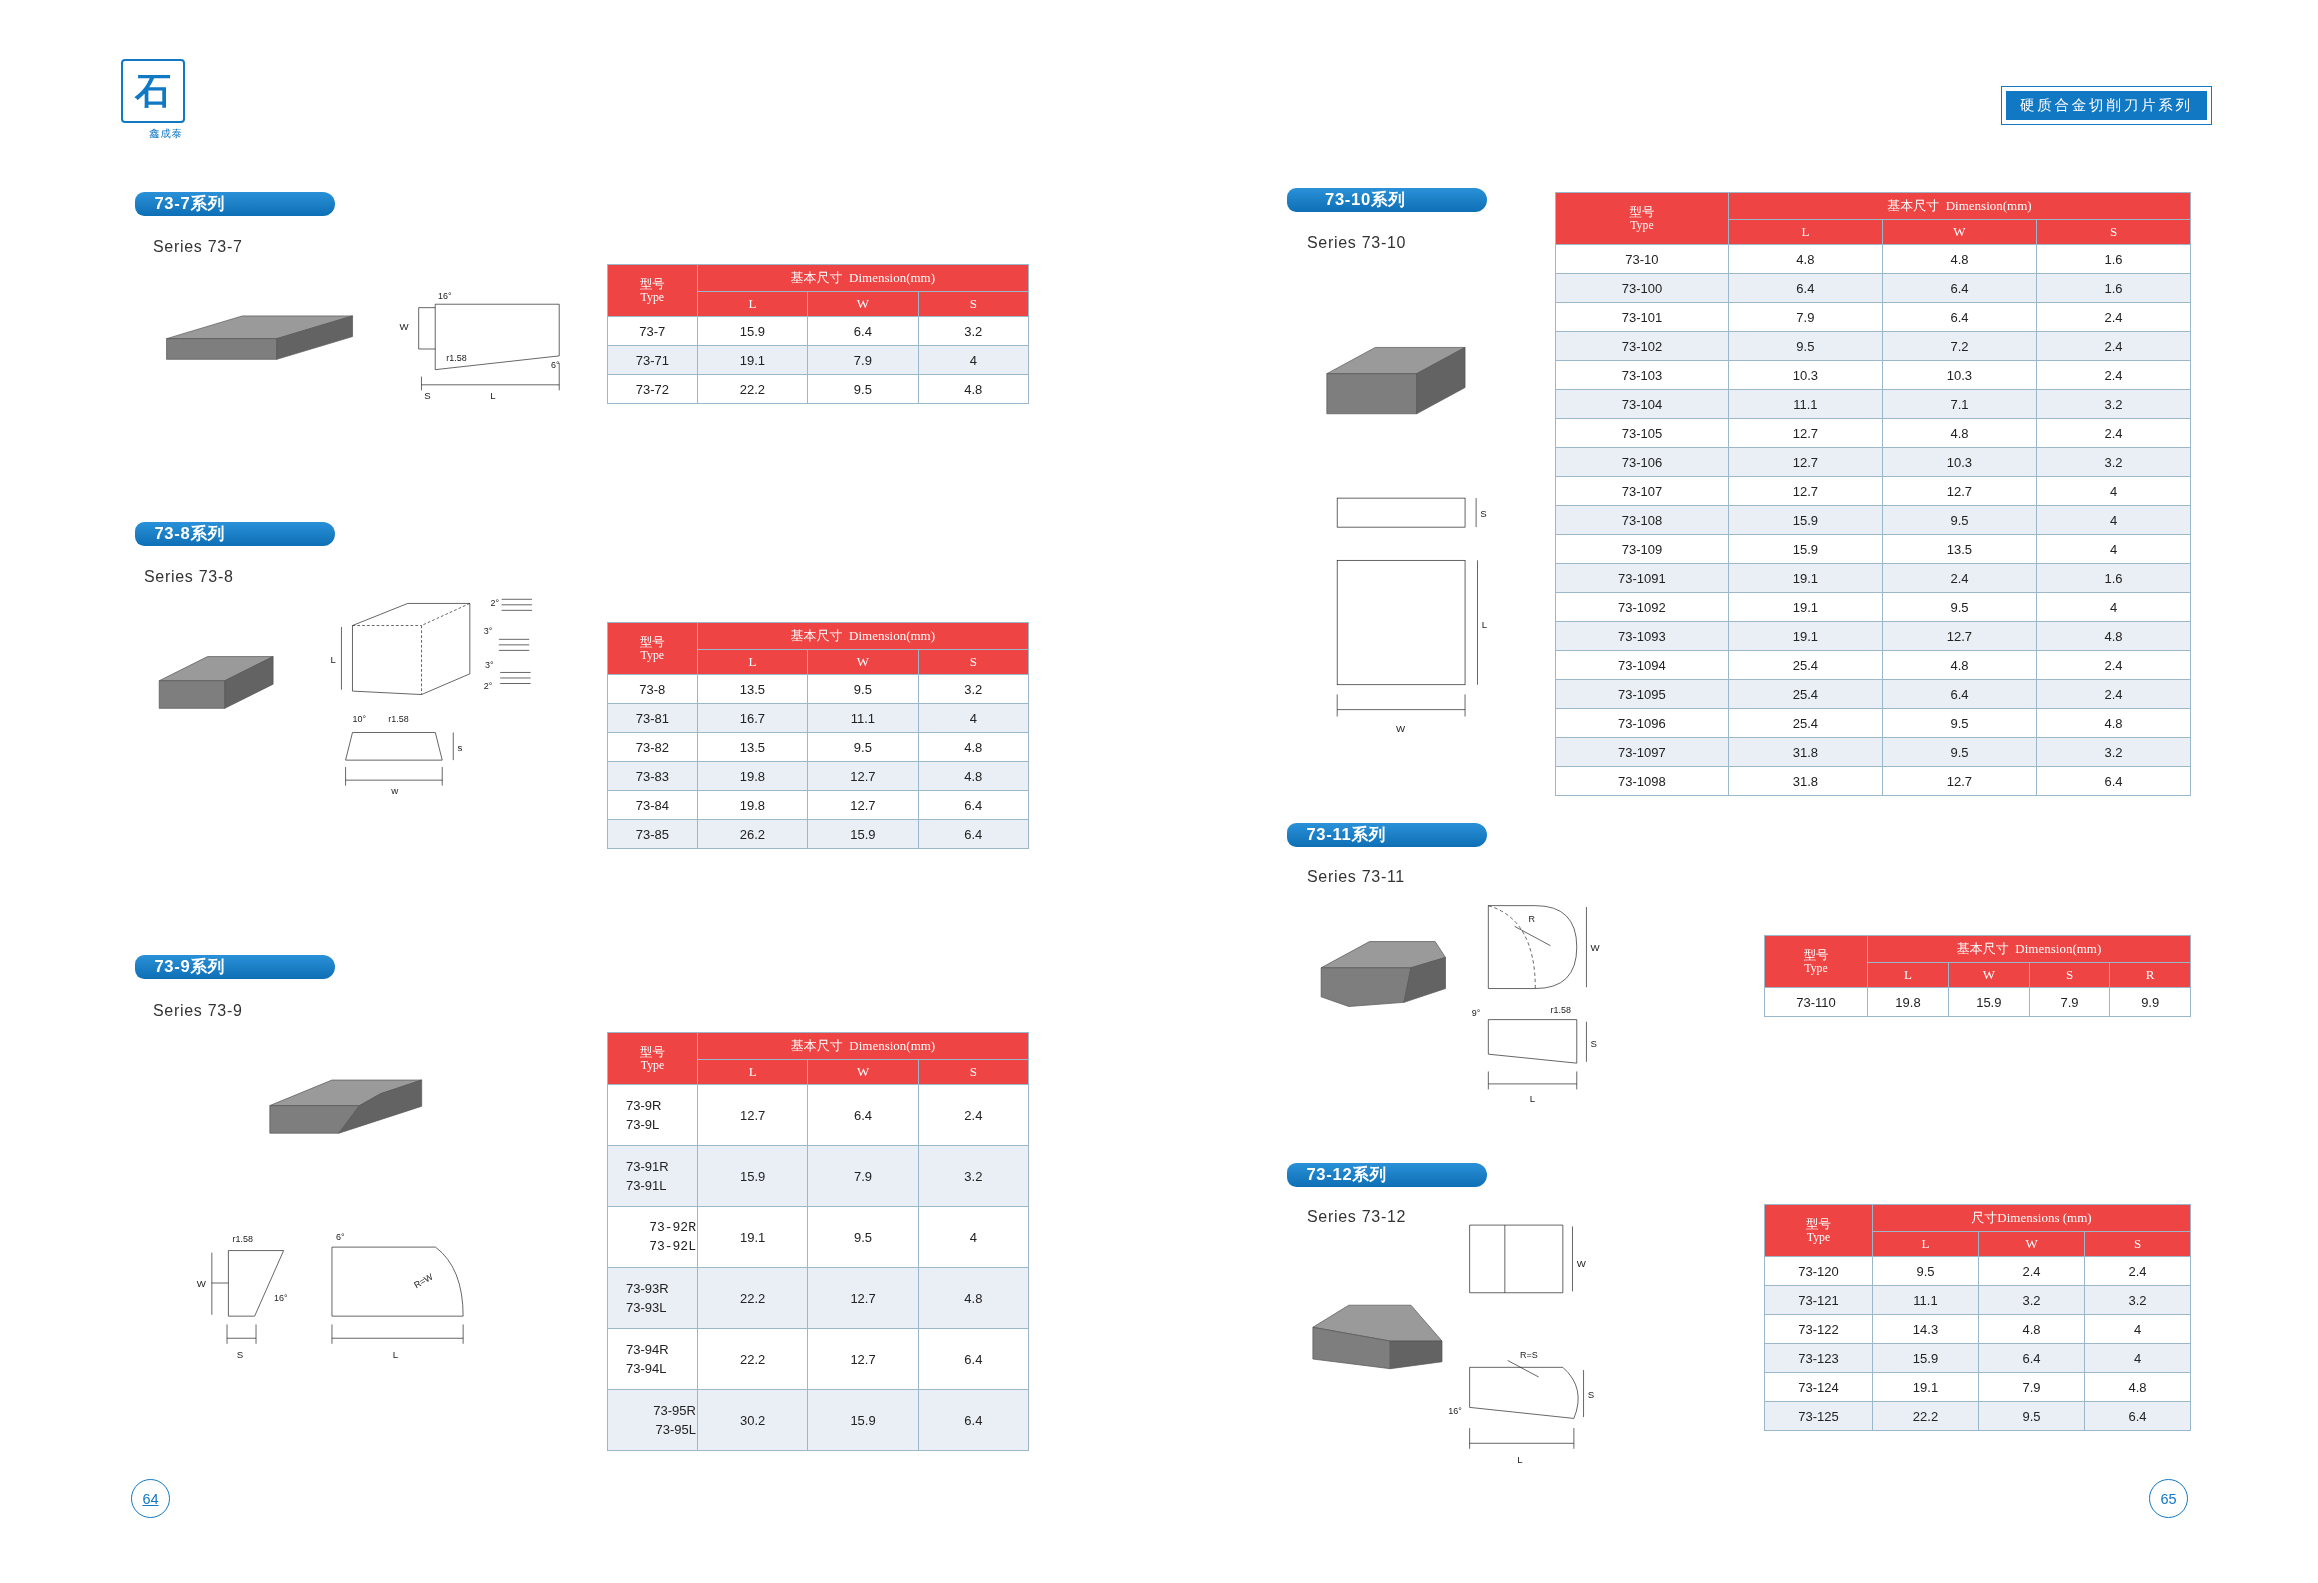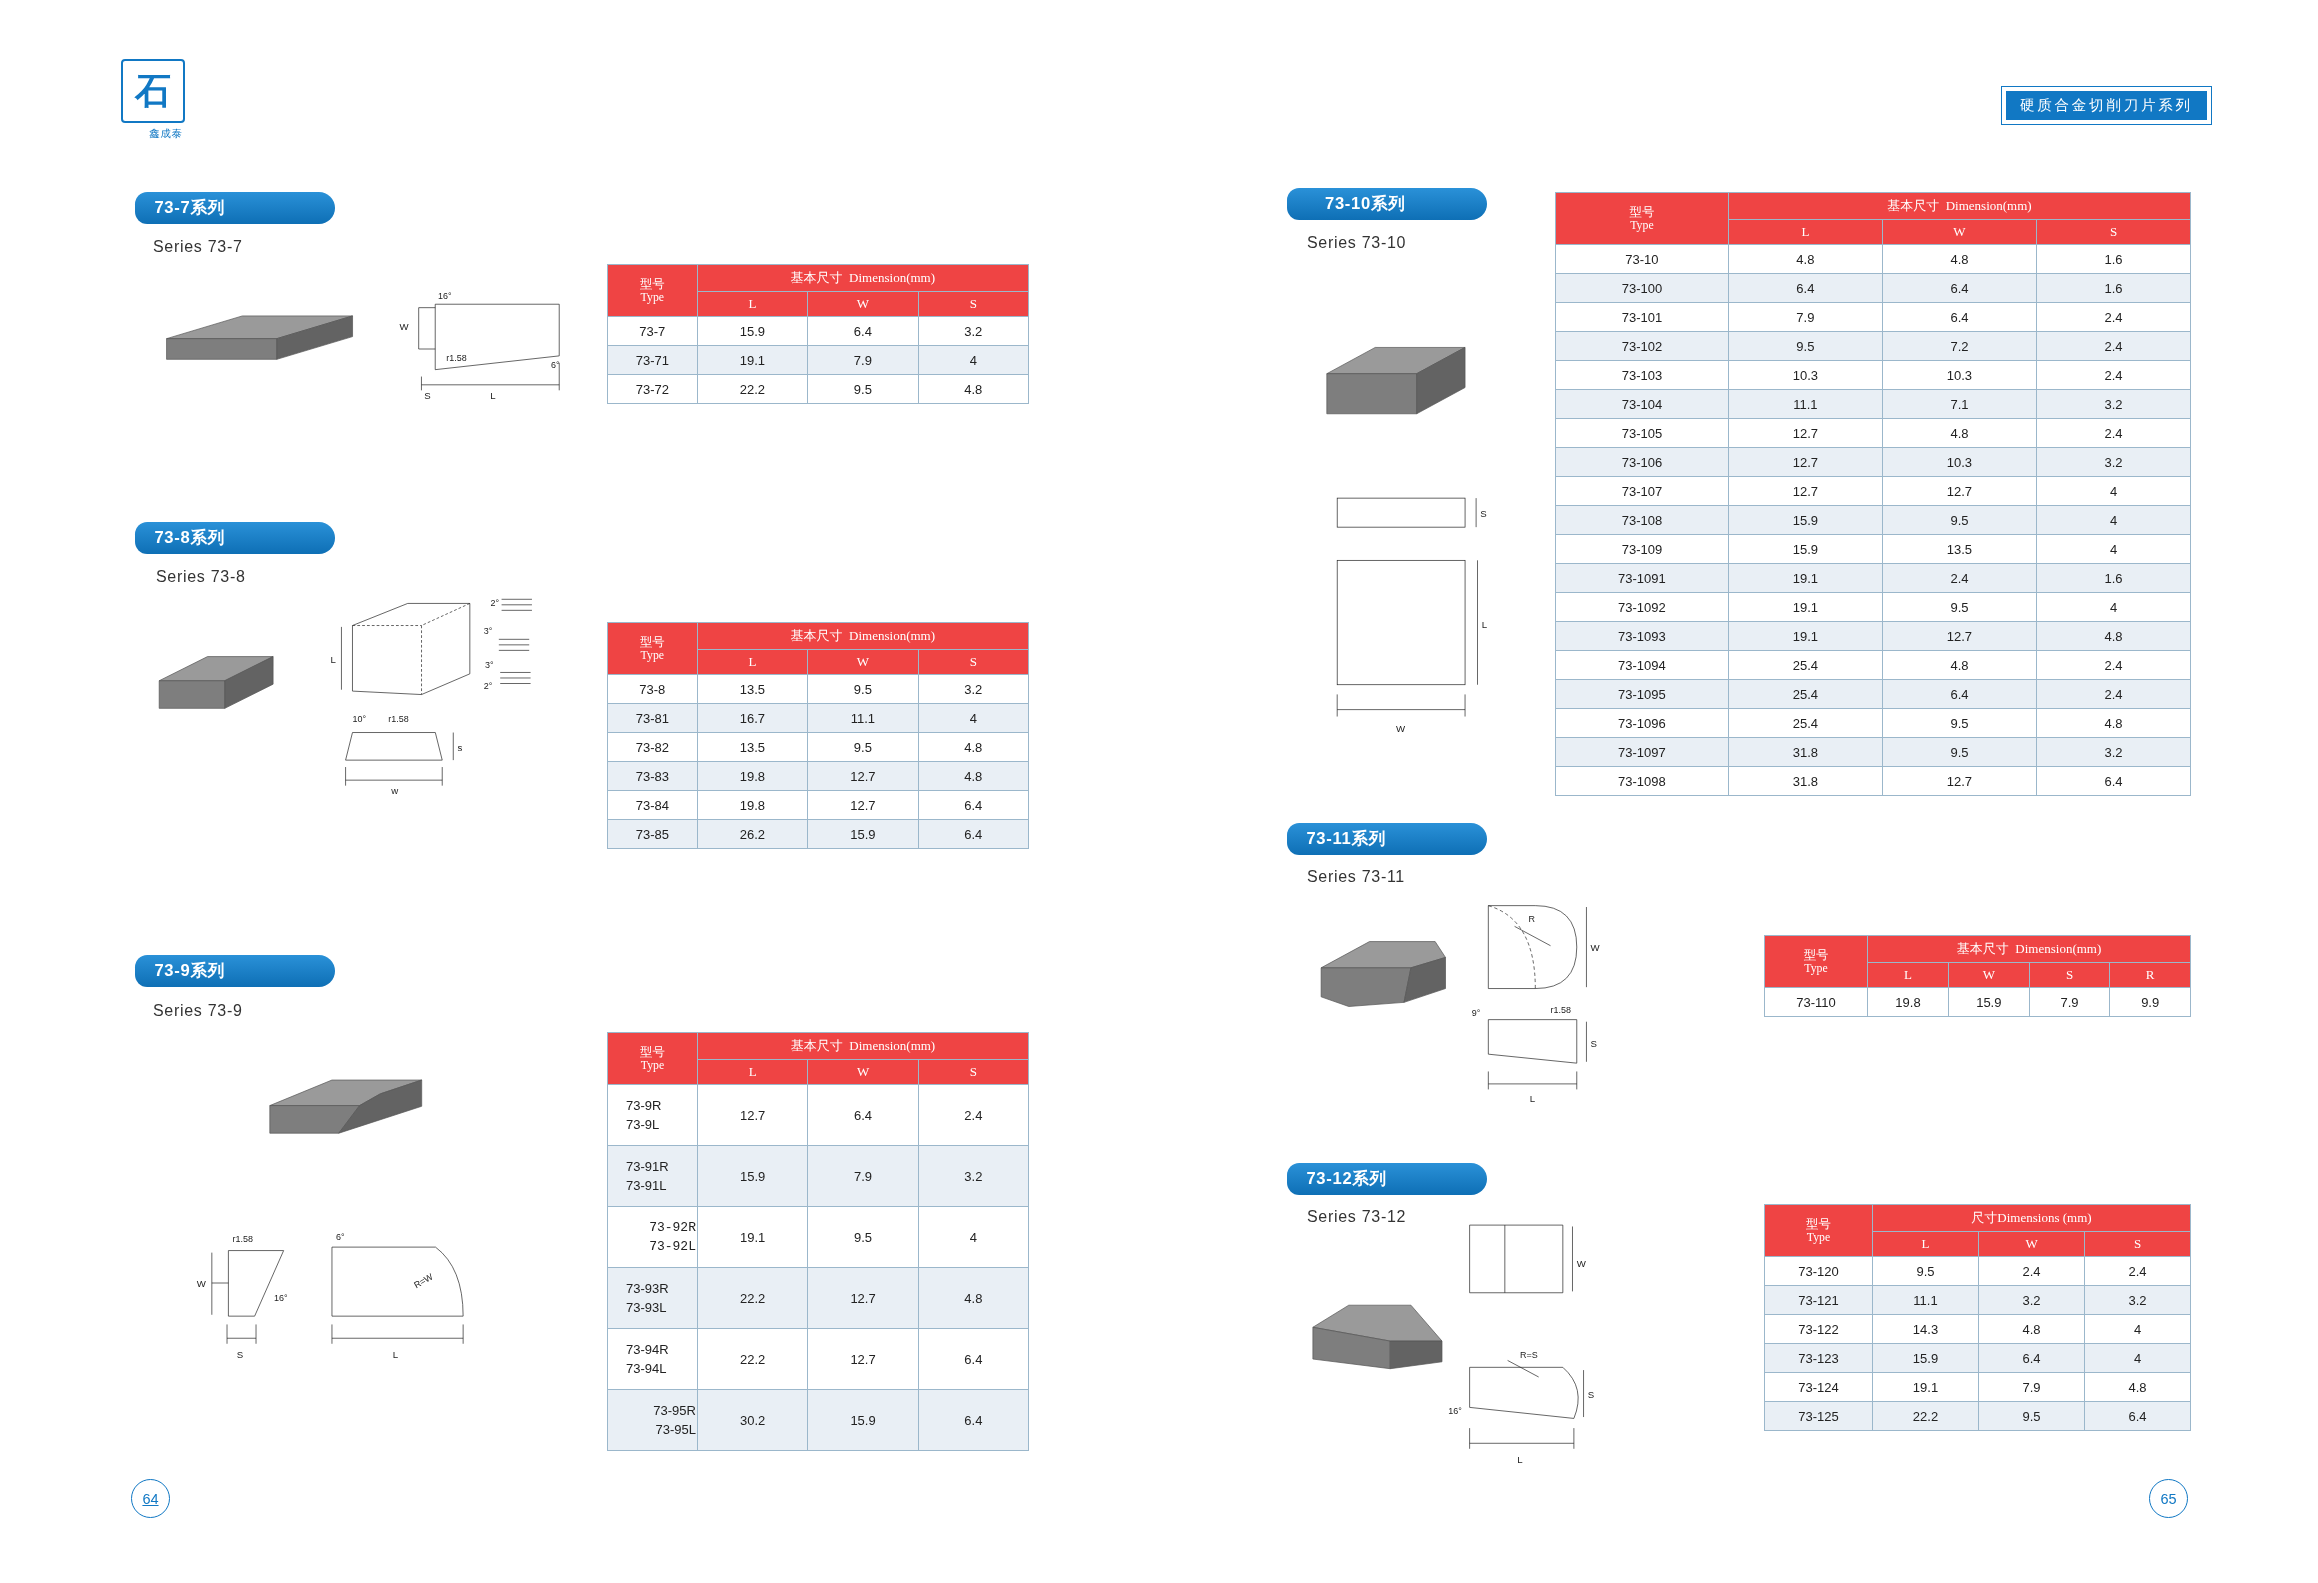--- a/index.html
+++ b/index.html
@@ -13,21 +13,21 @@
   .page{position:absolute;inset:0;}
   
   .logo-wrap{position:absolute;left:121px;top:59px;width:90px;height:79px;}
   .logo-box{width:64px;height:64px;border:2.1px solid #1178c4;border-radius:4.1px;
             display:flex;align-items:center;justify-content:center;box-sizing:border-box;}
   .logo-mark{font-size:36px;color:#1178c4;font-weight:bold;font-family:"Liberation Serif",serif;}
   .logo-cn{margin-top:4.1px;font-size:10.4px;color:#1178c4;letter-spacing:0.7px;text-align:center;}
   .header-tab-outer{position:absolute;right:107px;top:86px;border:1.4px solid #1178c4;padding:4.1px;box-sizing:border-box;}
   
   .pill{
-    position:absolute;height:32px;width:200px;
+    position:absolute;height:24px;width:200px;
     background:linear-gradient(180deg,#2a91d8 0%,#0e6fb5 100%);
     border-radius:16px 21px 21px 16px;
     color:#fff;font-size:16.6px;font-weight:bold;
     display:flex;align-items:center;padding-left:19.4px;box-sizing:border-box;
     letter-spacing:0.7px;
   }
   .pill-sub{position:absolute;font-size:16px;color:#333;letter-spacing:0.7px;}
   
   table{border-collapse:collapse;position:absolute;font-size:13px;color:#222;}
   table td,table th{border:0.7px solid #9bb7cb;text-align:center;font-weight:normal;}
@@ -123,21 +123,21 @@
         <tr>
           <td>73-72</td>
           <td>22.2</td>
           <td>9.5</td>
           <td>4.8</td>
         </tr>
       </tbody>
   </table>
 
   <div class="pill" style="left:135px;top:522px;">73-8系列</div>
-  <div class="pill-sub" style="left:156px;top:568px;">Series 73-8</div>
+  <div class="pill-sub" style="left:144px;top:568px;">Series 73-8</div>
 
   <svg class="draw" style="left:145px;top:591px;" width="484" height="214" viewBox="0 0 700 310">
     <polygon points="20,130 90,95 185,95 115,130" fill="#9a9a9a" stroke="#555" stroke-width="1"></polygon>
     <polygon points="20,130 115,130 115,170 20,170" fill="#7e7e7e" stroke="#555" stroke-width="1"></polygon>
     <polygon points="115,130 185,95 185,135 115,170" fill="#636363" stroke="#555" stroke-width="1"></polygon>
 
     <line x1="300" y1="50" x2="380" y2="18" stroke="#222" stroke-width="1"></line>
     <line x1="380" y1="18" x2="470" y2="18" stroke="#222" stroke-width="1"></line>
     <line x1="470" y1="18" x2="400" y2="50" stroke="#222" stroke-width="1" stroke-dasharray="4 3"></line>
     <line x1="300" y1="50" x2="400" y2="50" stroke="#222" stroke-width="1" stroke-dasharray="4 3"></line>

